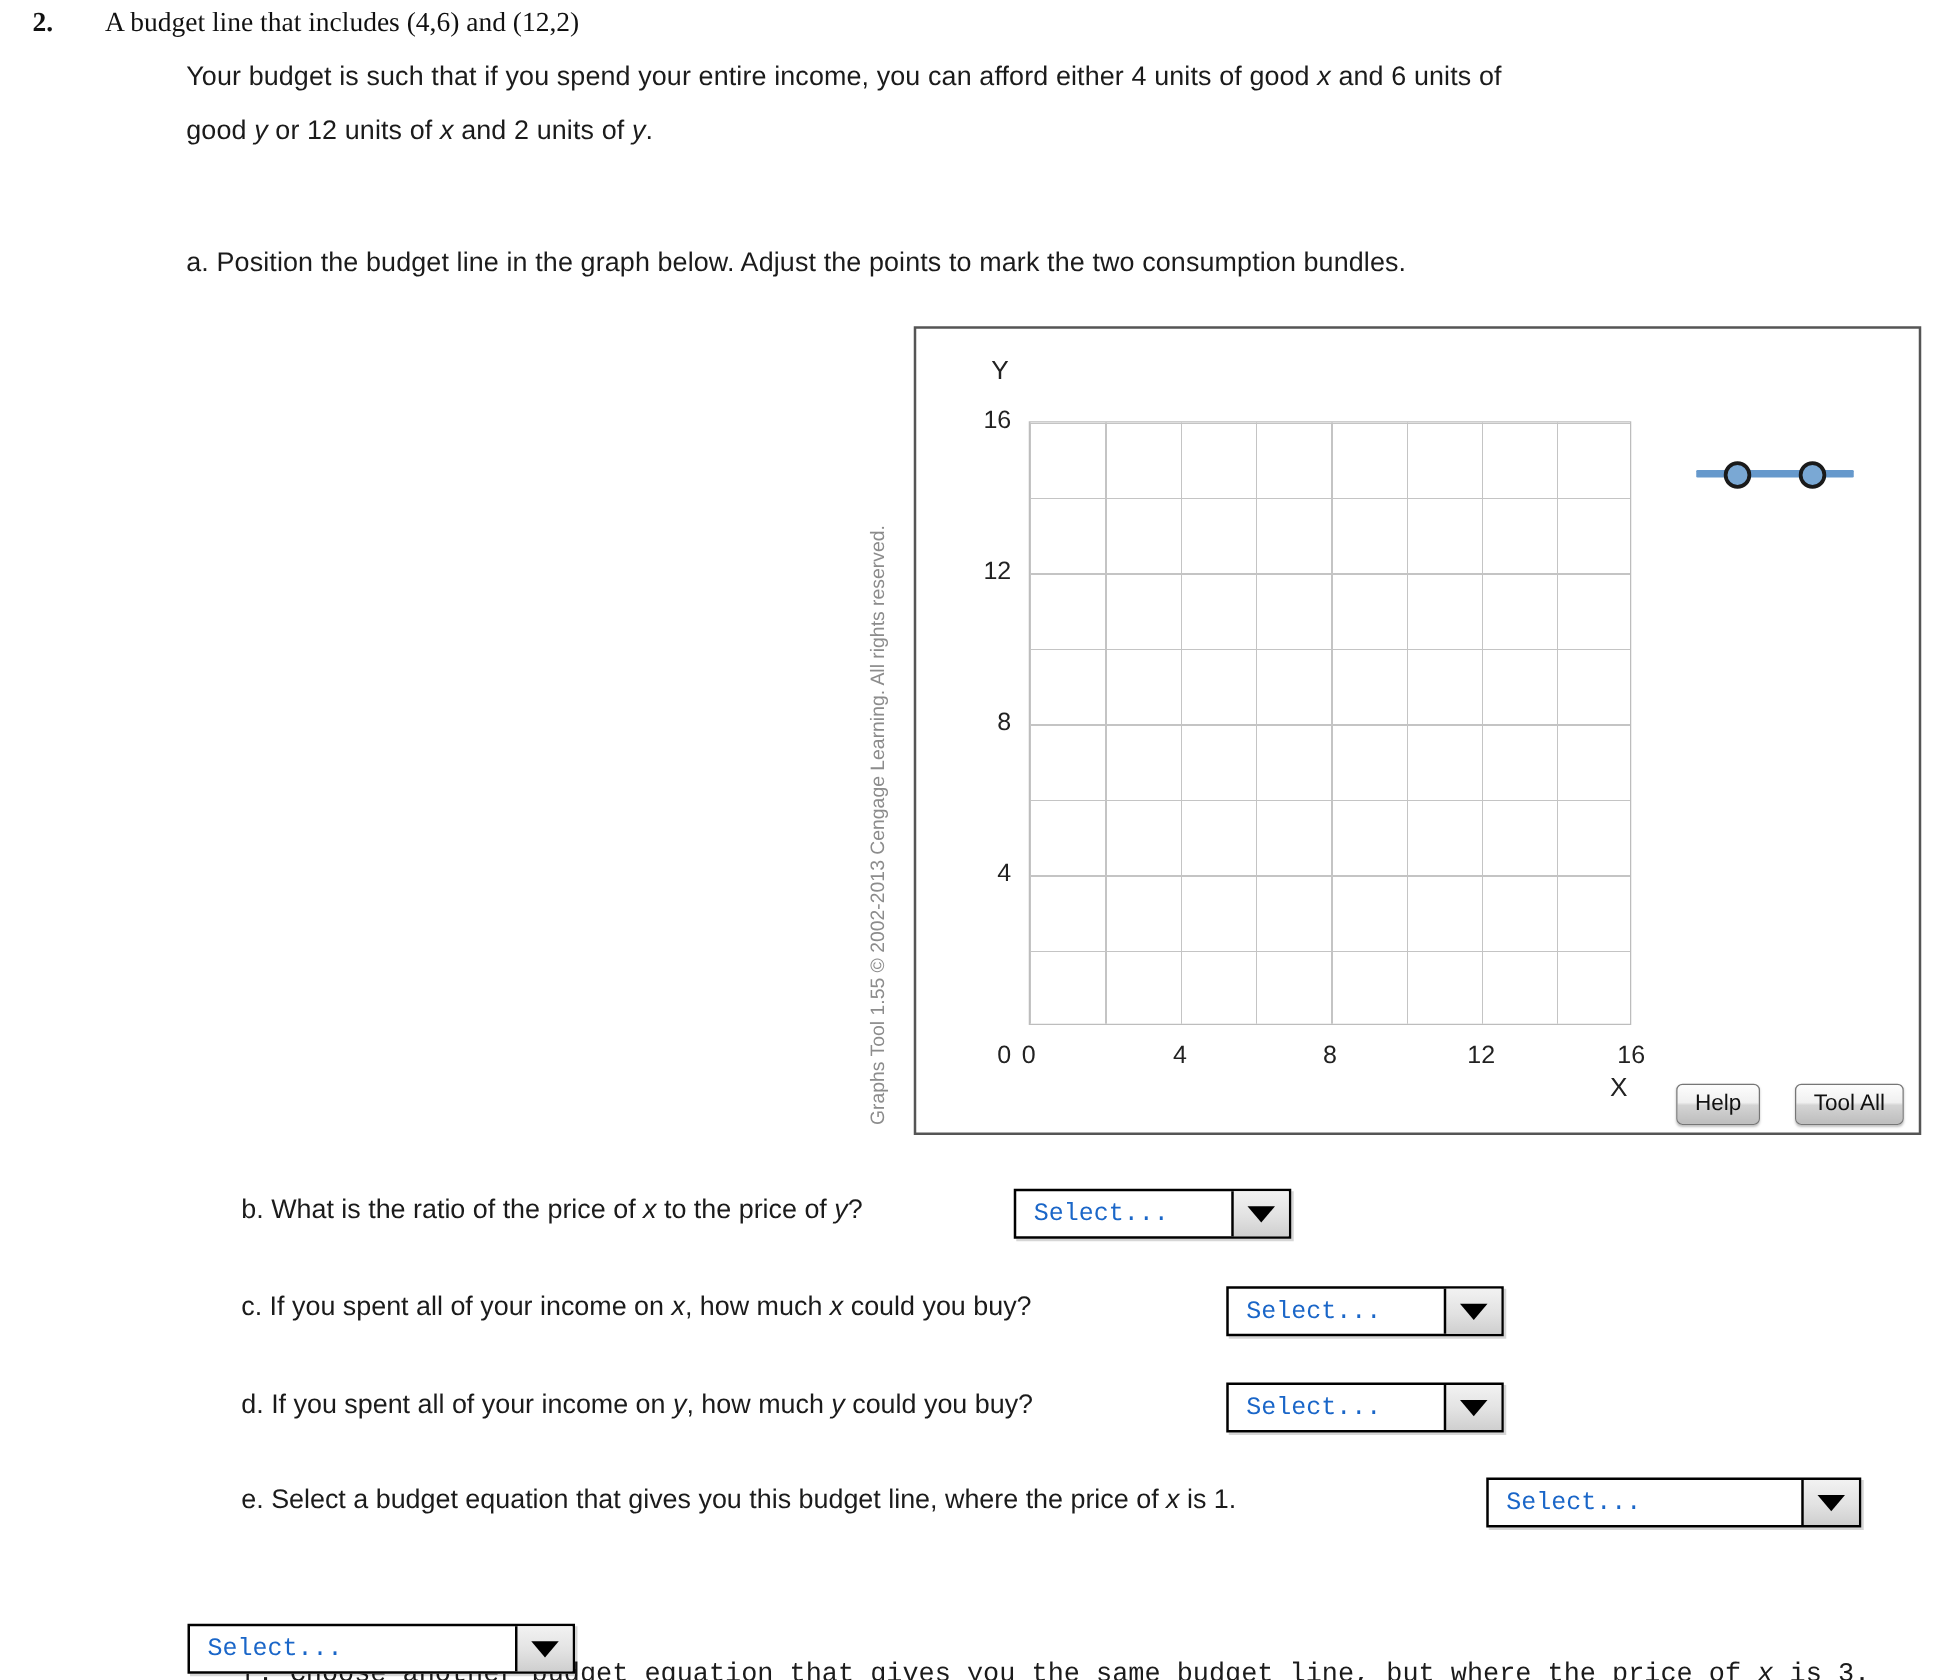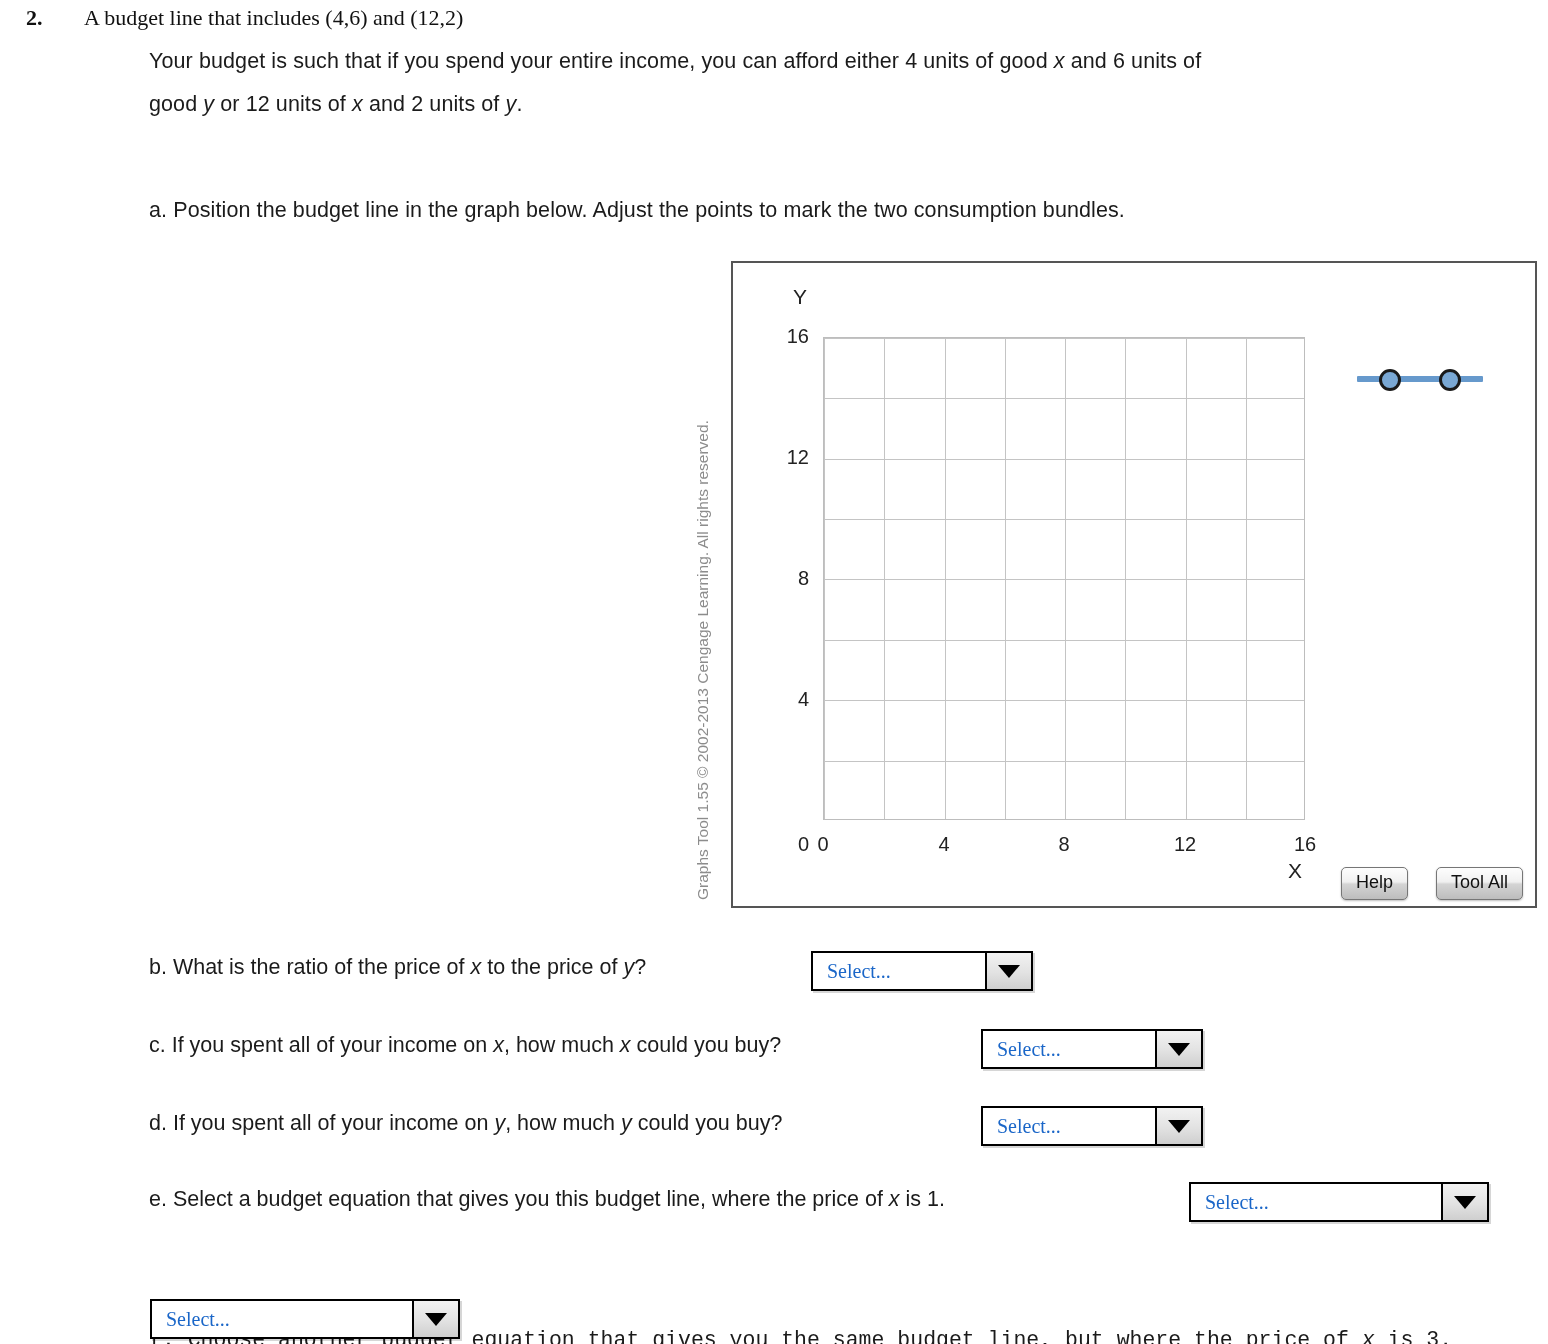--- a/index.html
+++ b/index.html
@@ -175,20 +175,21 @@
   }
   #btn-help      { left: 608px; top: 604px; padding-left: 14px; }
   #btn-clear-all { left: 703px; top: 604px; }
 
   
   .qrow {
     position: absolute;
     font-size: 21.5px;
     color: #1b1b1b;
     white-space: nowrap;
+    margin-left: 44px;
   }
   #qb { left: 149px; top: 955px; }
   #qc { left: 149px; top: 1033px; }
   #qd { left: 149px; top: 1111px; }
   #qe { left: 149px; top: 1187px; }
   #qf { left: 149px; top: 1328px; font-family: Liberation Mono, monospace; }
 
   
   .dropdown {
     position: absolute;
@@ -200,21 +201,21 @@
     box-shadow: 2px 2px 0 rgba(0,0,0,0.16);
     cursor: pointer;
   }
   .dropdown .dd-value {
     flex: 1 1 auto;
     display: flex;
     align-items: center;
     padding-left: 14px;
     font-size: 20px;
     color: #1a66c8;
-    font-family: Liberation Serif, serif;
+    font-family: Liberation Mono, monospace;
   }
   .dropdown .dd-arrow {
     width: 44px;
     background: linear-gradient(to bottom, #f2f2f2 0%, #e2e2e2 55%, #cfcfcf 100%);
     border-left: 2px solid #000000;
     display: flex;
     align-items: center;
     justify-content: center;
   }
   .dd-arrow .tri {

